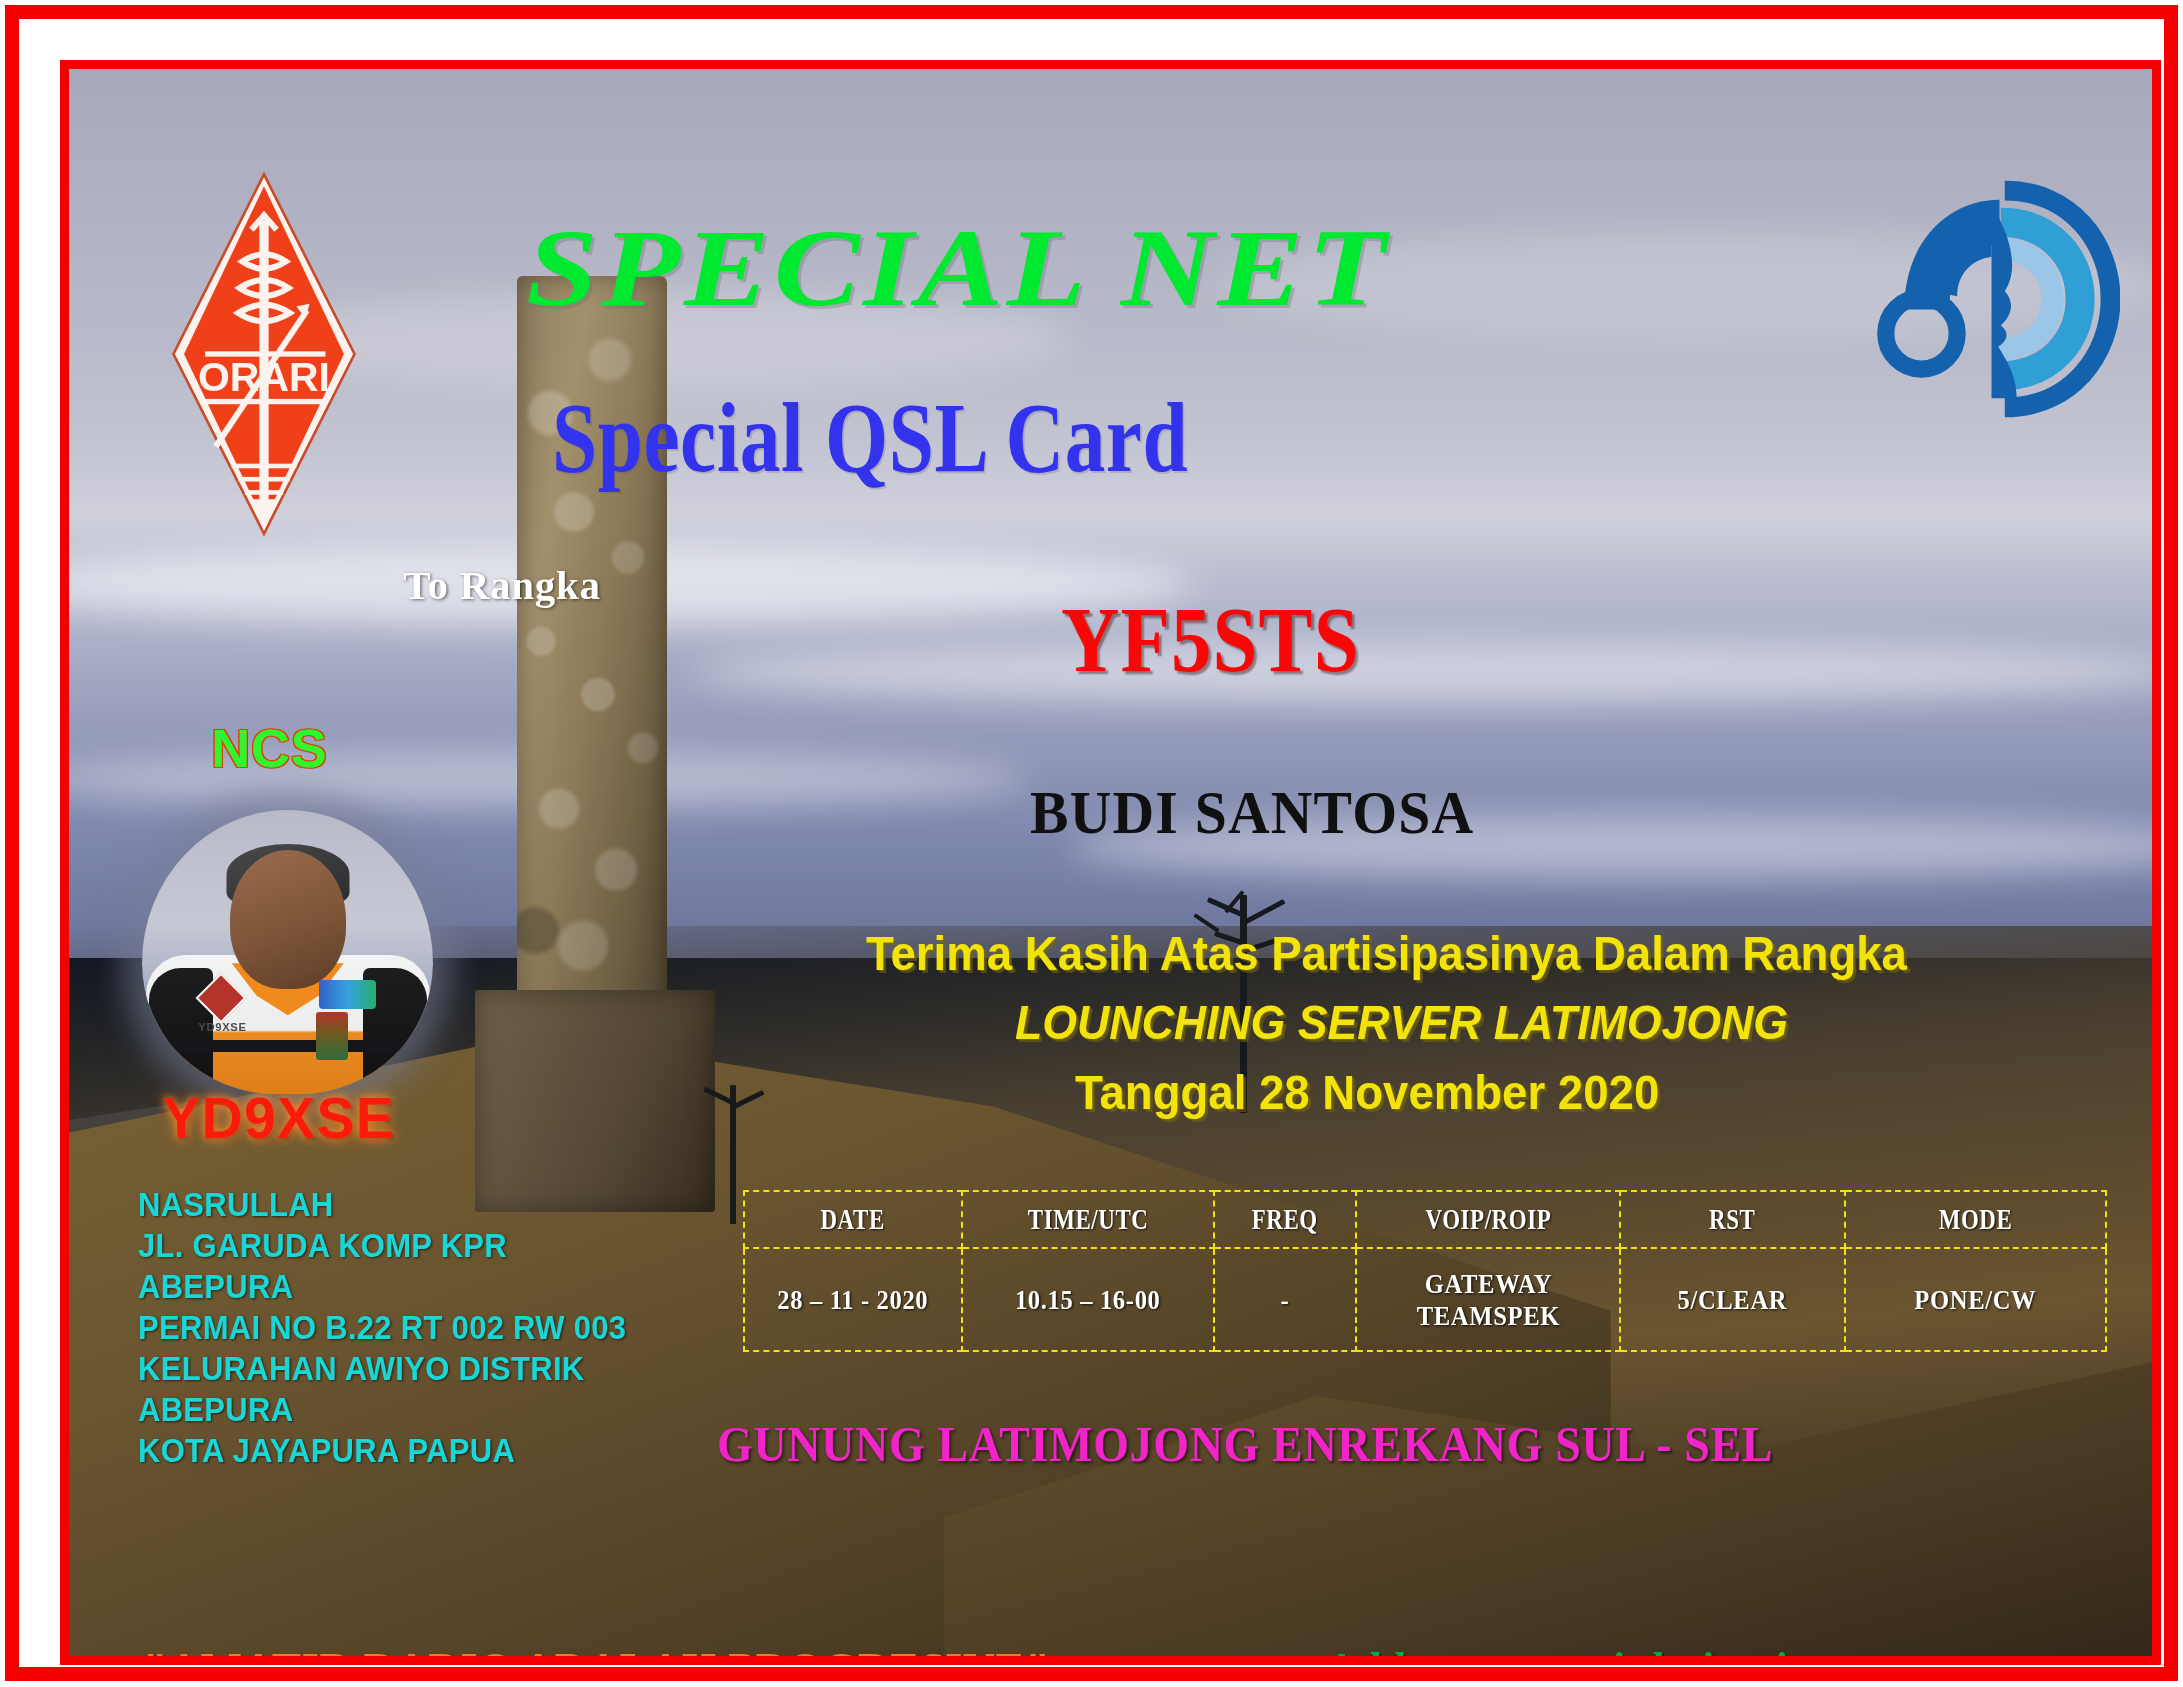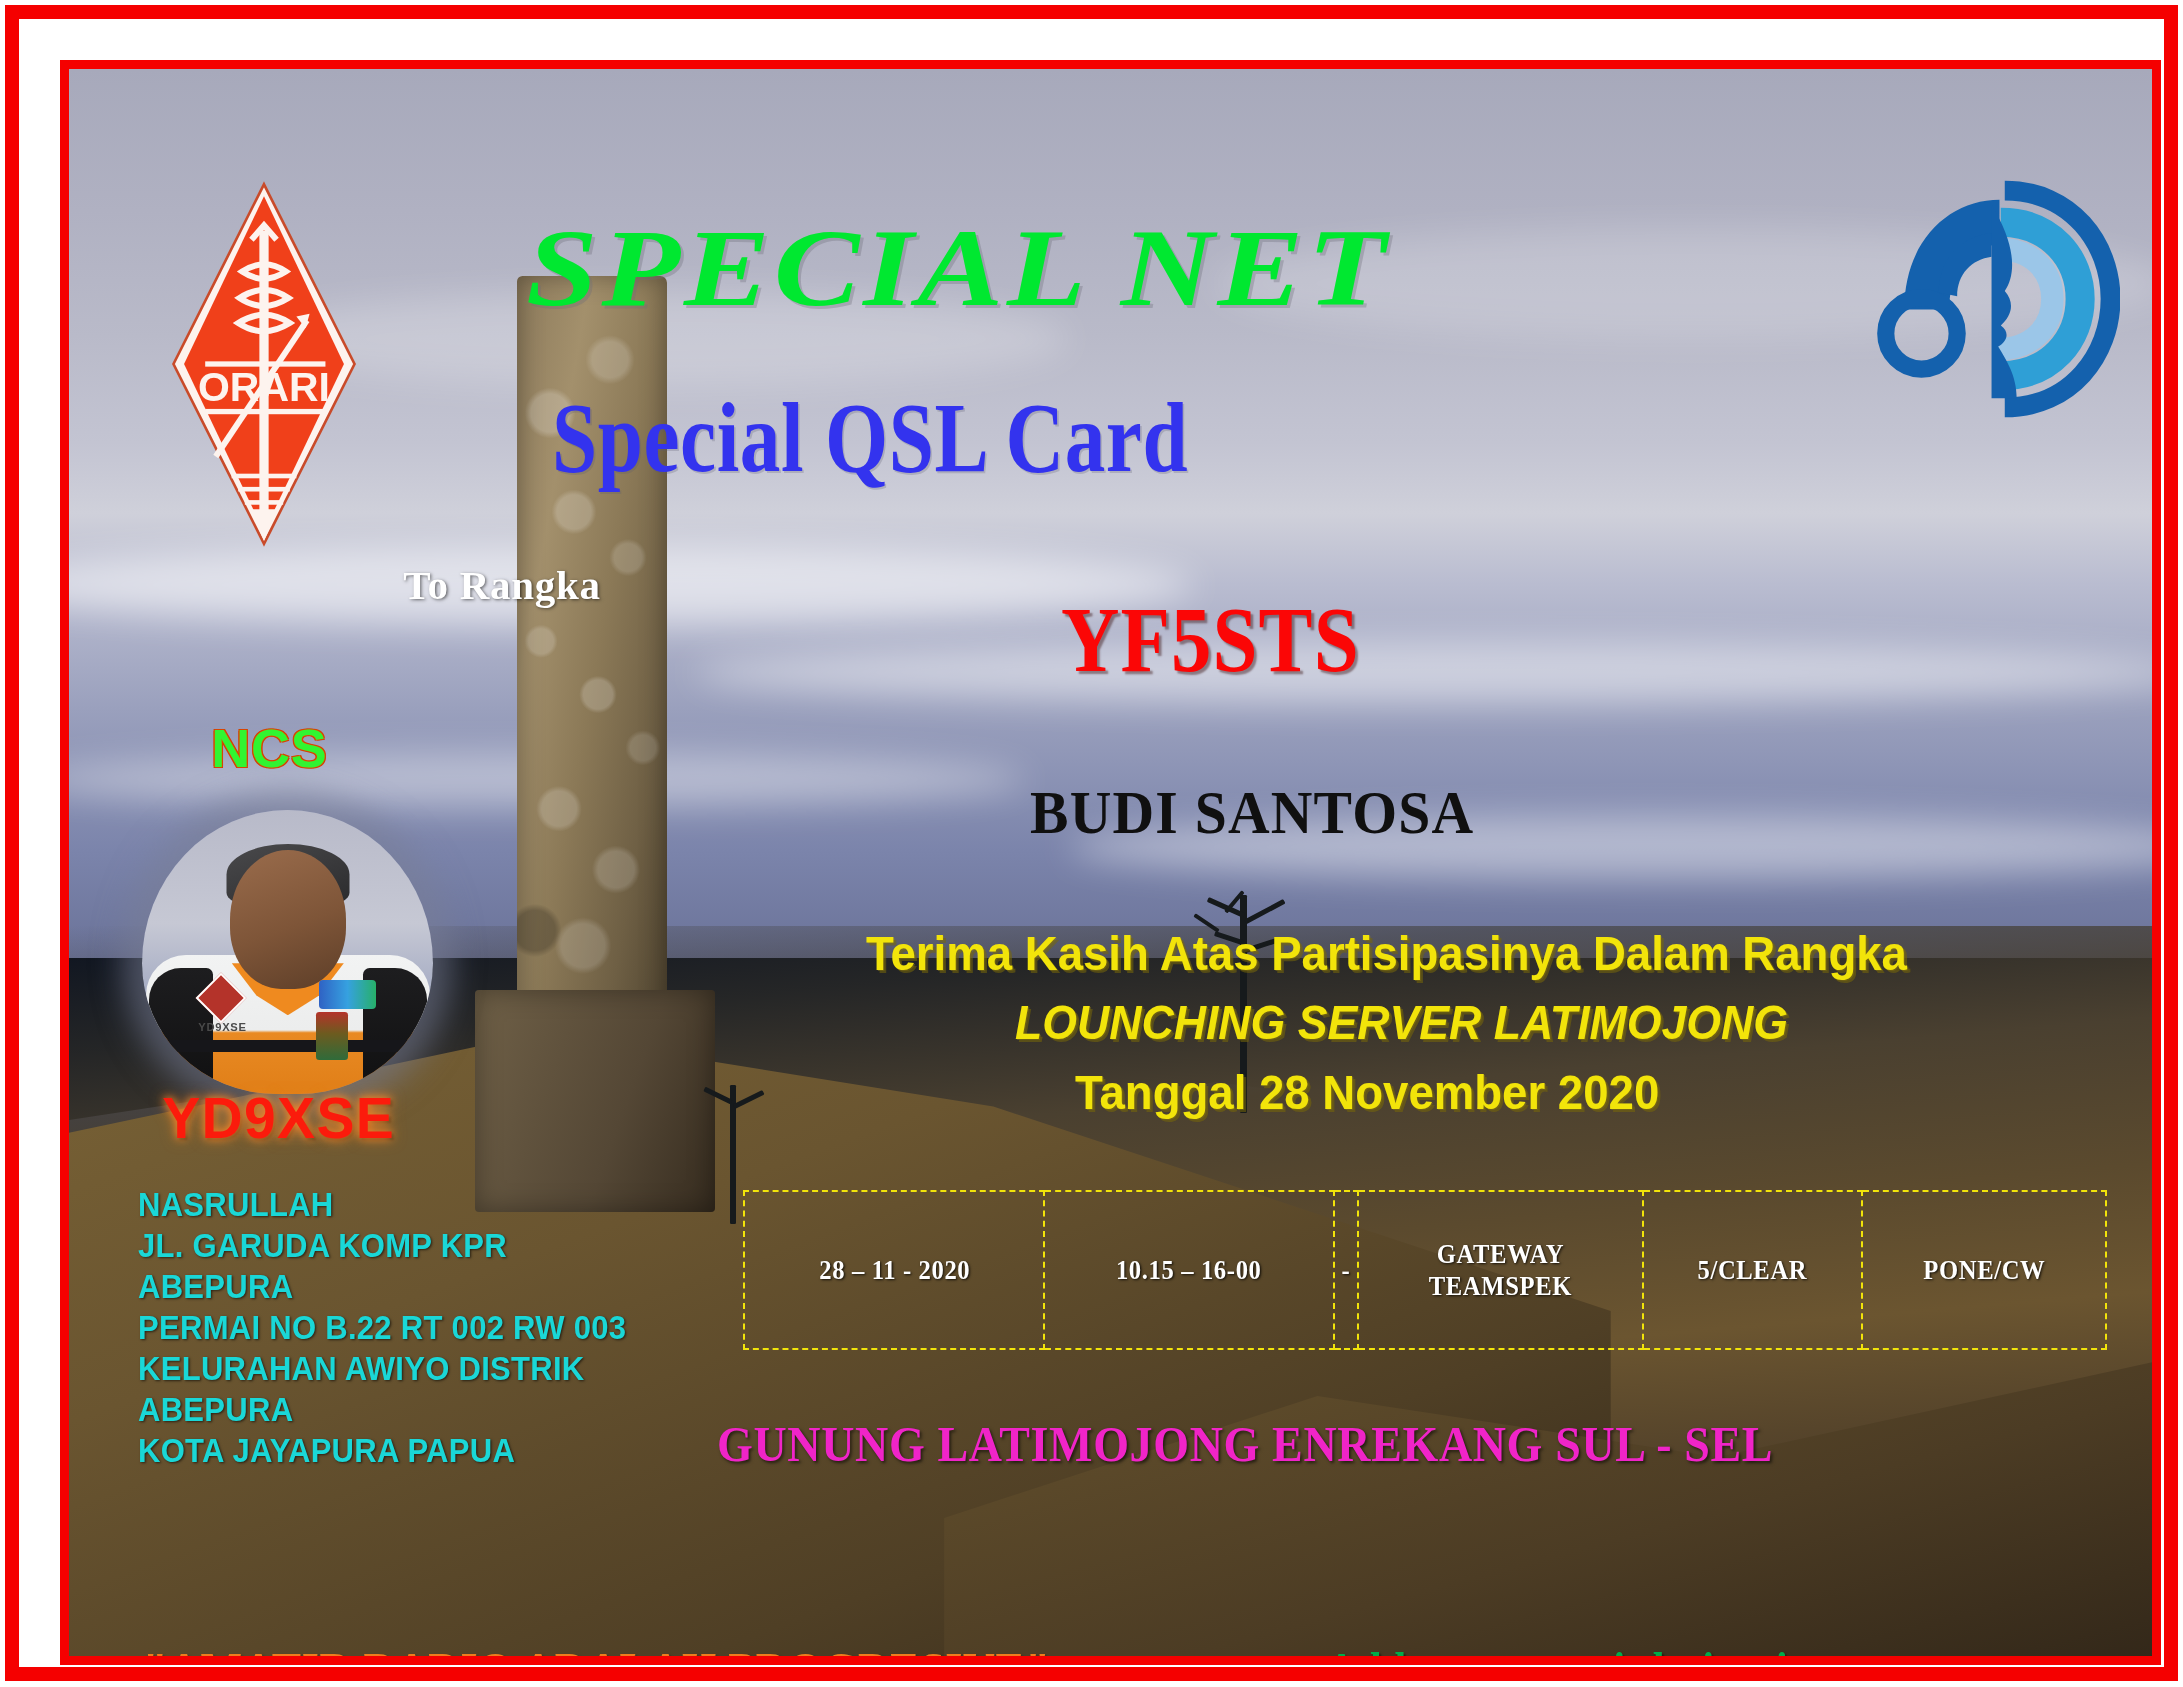--- a/index.html
+++ b/index.html
@@ -159,21 +159,21 @@
   #motto{left:74px;top:1576px;font-size:50px;font-weight:bold;color:#ef7c1f;
       font-family:"Liberation Serif",serif;letter-spacing:0.7px;
       transform:scaleX(.88);transform-origin:left center;
       text-shadow:2px 2px 2.6px rgba(0,0,0,.6);}
   #web-address{left:1257px;top:1576px;font-size:50px;font-weight:bold;color:#00ac4a;
       font-family:"Liberation Serif",serif;letter-spacing:0.7px;
       transform:scaleX(.86);transform-origin:left center;
       text-shadow:2px 2px 2.6px rgba(0,0,0,.6);}
 
   
-  #orari-logo{position:absolute;left:99px;top:110px;width:192px;height:370px;}
+  #orari-logo{position:absolute;left:99px;top:100px;width:192px;height:370px;}
   #voip-logo{position:absolute;left:1806px;top:111px;width:245px;height:238px;}
 </style>
 </head>
 <body>
 
 <div id="card">
 
   <div id="red-outer">
     <div id="red-inner">
 
@@ -290,20 +290,28 @@
         <div>JL. GARUDA KOMP KPR</div>
         <div>ABEPURA</div>
         <div>PERMAI NO B.22 RT 002 RW 003</div>
         <div>KELURAHAN AWIYO DISTRIK</div>
         <div>ABEPURA</div>
         <div>KOTA JAYAPURA PAPUA</div>
       </div>
 
       <table id="log-table">
         <tbody>
+            <tr class="hdr">
+          <td class="c0"><span class="sq">DATE</span></td>
+          <td class="c1"><span class="sq">TIME/UTC</span></td>
+          <td class="c2"><span class="sq">FREQ</span></td>
+          <td class="c3"><span class="sq">VOIP/ROIP</span></td>
+          <td class="c4"><span class="sq">RST</span></td>
+          <td class="c5"><span class="sq">MODE</span></td>
+        </tr>
         <tr class="val">
           <td><span class="sq">28 – 11 - 2020</span></td>
           <td><span class="sq">10.15 – 16-00</span></td>
           <td><span class="sq">-</span></td>
           <td>
             <span class="sq">GATEWAY</span><br>
             <span class="sq">TEAMSPEK</span>
           </td>
           <td><span class="sq">5/CLEAR</span></td>
           <td><span class="sq">PONE/CW</span></td>

